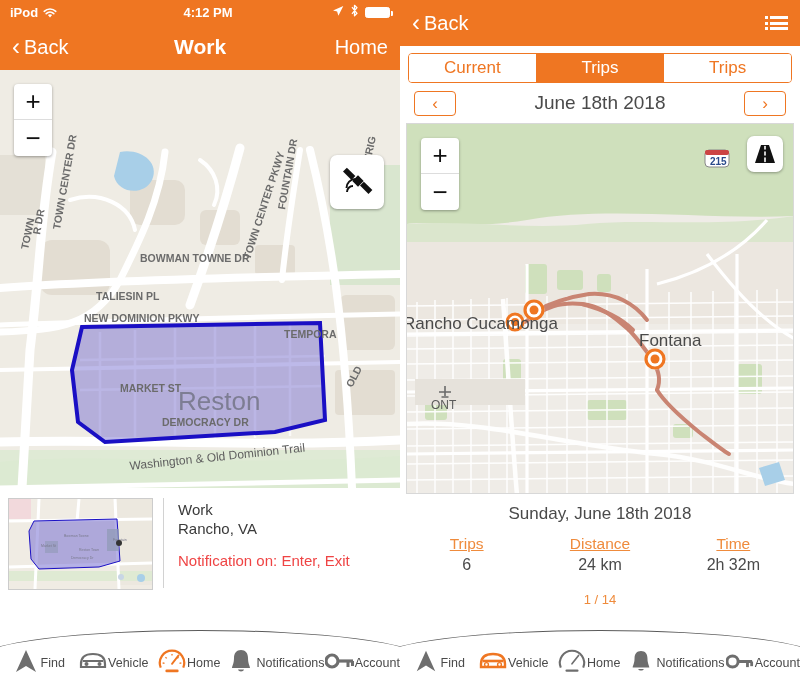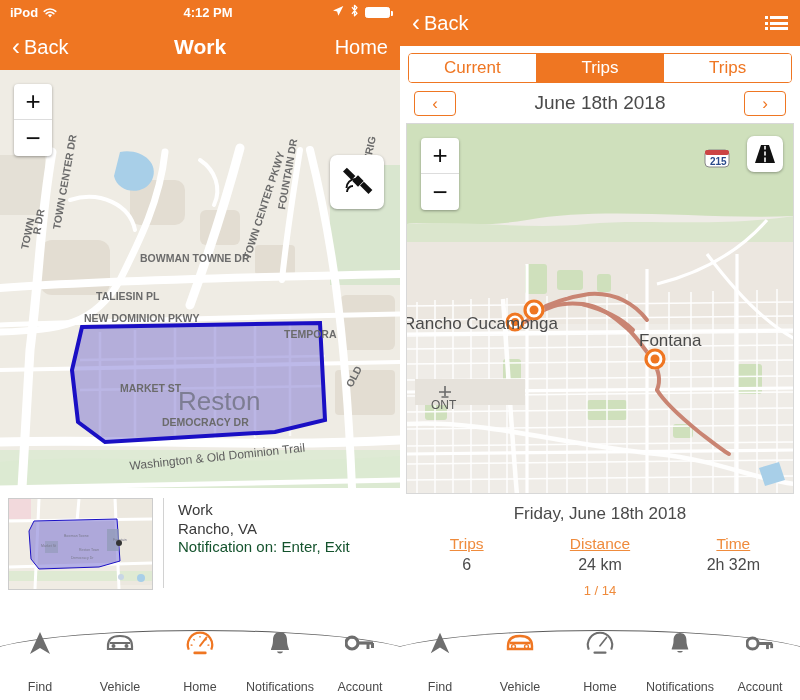--- a/index.html
+++ b/index.html
@@ -81,21 +81,21 @@
   .detail-row {
     display:flex; height:110px; padding:10px 8px; background:#fff; align-items:stretch;
   }
   .thumb {
     width:145px; height:92px; border:1px solid #ccc; position:relative; overflow:hidden;
     background:#efece4; flex:none;
   }
   .detail-div { width:1px; background:#d2d2d2; margin:0 14px 0 10px; }
   .detail-text { flex:1; padding-top:2px; }
   .detail-text .t1 { font-size:15px; color:#3a3a3a; line-height:19px; }
-  .detail-text .notif { font-size:15px; color:#14532d; }
+  .detail-text .notif { font-size:15px; color:#ef4444; margin-top:14px; }
 
   
   .navbar-right { height: 46px; }
   .segctl {
     margin: 7px 8px 0 8px; height: 30px; display:flex;
     border:1px solid #ef7622; border-radius:4px; overflow:hidden;
   }
   .seg {
     flex:1; display:flex; align-items:center; justify-content:center;
     font-size:17px; color:#ef7622; background:#fff; cursor:pointer;
@@ -114,34 +114,34 @@
     display:flex; align-items:center; justify-content:center; cursor:pointer;
   }
   .datelabel { font-size:19px; color:#4a4a4a; }
 
   .summary { text-align:center; padding-top:10px; }
   .summary .dayline { font-size:17px; color:#4a4a4a; }
   .stats { display:flex; margin-top:11px; }
   .stat { flex:1; text-align:center; }
   .stat .h { font-size:15.5px; color:#ef8b3c; text-decoration:underline; cursor:pointer; }
   .stat .v { font-size:16px; color:#4a4a4a; margin-top:3px; }
-  .pageind { text-align:center; font-size:13px; color:#ef8b3c; margin-top:9px; }
+  .pageind { text-align:center; font-size:13px; color:#ef8b3c; margin-top:18px; }
 
   
   .tabbar {
     position:absolute; bottom:0; left:0; width:400px; height:72px;
     background:#fff; display:flex; overflow:hidden;
   }
   .tabbar::before {
     content:''; position:absolute; left:-20px; right:-20px; top:2px; height:60px;
     border-top:1.6px solid #5a5a5a; border-radius:50% / 28px; pointer-events:none;
   }
   .tab {
-    flex:1; display:flex; flex-direction:column; align-items:center;
-    justify-content:space-between; padding-bottom:6px; cursor:pointer; z-index:2;
+    flex:1; display:flex; flex-direction:row; align-items:center;
+    justify-content:center; padding-bottom:6px; cursor:pointer; z-index:2;
   }
   .tab .lbl { font-size:12.5px; color:#4a4a4a; margin-top:3px; }
   .tab.active .lbl { color:#4a4a4a; }
   .tab .ico { width:30px; height:30px; display:flex; align-items:center; justify-content:center; }
 
   
   .mlabel { font-family:"Liberation Sans", sans-serif; fill:#6b6b6b; }
 </style>
 </head>
 <body>
@@ -526,21 +526,21 @@
           <g stroke="#fff" stroke-width="1.6" stroke-linecap="round">
             <path d="M12 4.5 L12 7"></path>
               <path d="M12 10 L12 13"></path>
               <path d="M12 16 L12 19.5"></path>
           </g>
         </svg>
       </div>
     </div>
 
     <div class="summary">
-      <div class="dayline">Friday, June 18th 2018</div>
+      <div class="dayline">Sunday, June 18th 2018</div>
       <div class="stats">
         <div class="stat">
           <div class="h">Trips</div>
           <div class="v">6</div>
         </div>
         <div class="stat">
           <div class="h">Distance</div>
           <div class="v">24 km</div>
         </div>
         <div class="stat">

